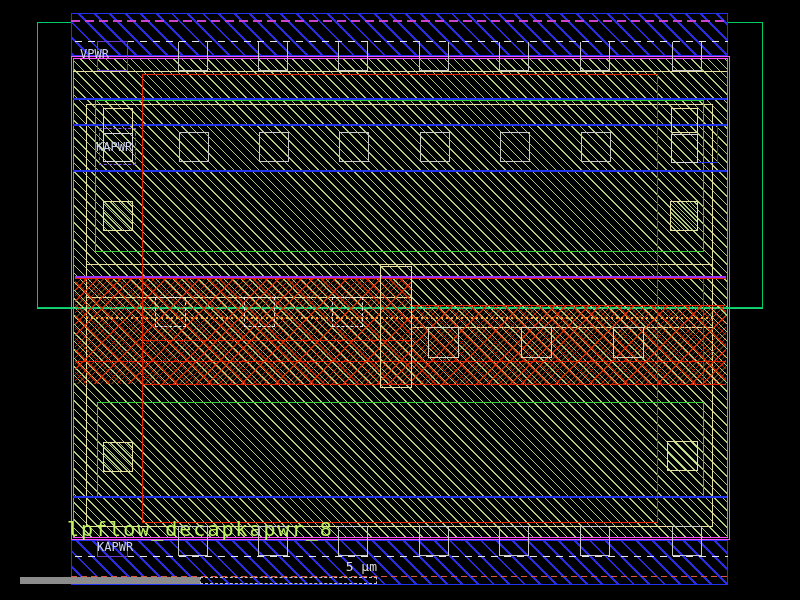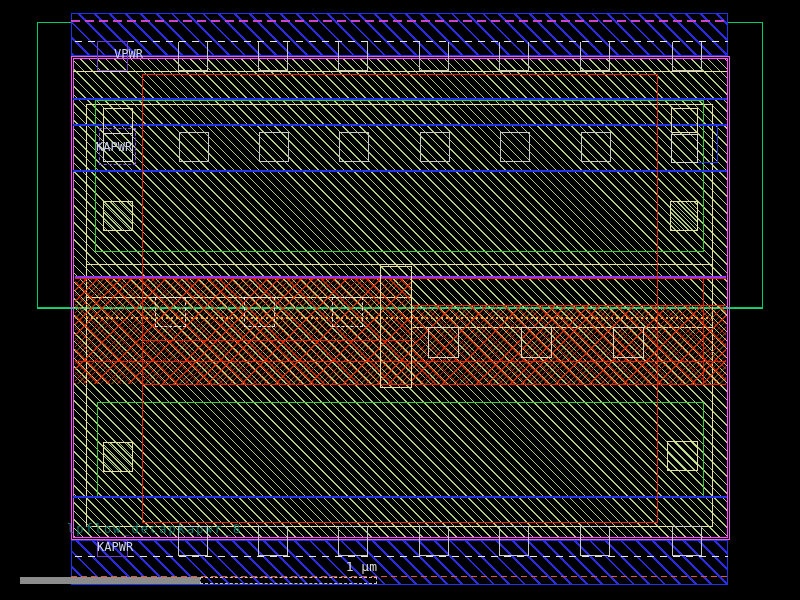--- a/index.html
+++ b/index.html
@@ -33,21 +33,21 @@
   .contact-gray{border:1px solid #c8c8c8;}
   .contact-solid{border:1px solid #c8c8c8;border-top:none;}
   .contact-dashed{border:1px dashed #e8e8e8;}
   .contact-cream{border:1px solid #d8d8c0;}
   .khakisq{border:1px solid #e6dfa0;}
   .whitesq{border:1px solid #d8d8d8;}
   .purpbox{border:1px solid #6a3ccc;}
   .purpdash{border:1px dashed #8855ee;}
   
   .lbl{color:#ccd2f0;font-size:12px;line-height:12px;white-space:pre;}
-  .cellname{color:#0f766e;font-size:12px;line-height:16px;letter-spacing:2px;white-space:pre;}
+  .cellname{color:#bef264;font-size:20px;line-height:16px;letter-spacing:2px;white-space:pre;}
   .scaletxt{color:#d9d9d9;font-size:13px;line-height:13px;text-align:right;white-space:pre;}
   .graybar{background:#8c8c8c;}
   .dashbar{border:1px dashed #c8c8c8;}
 </style>
 </head>
 <body>
 
 <div id="canvas">
 
   <div class="abs nwell" style="left:37px;top:22px;width:726px;height:286px;"></div>
@@ -102,31 +102,31 @@
 
   <div class="abs khakisq" style="left:103px;top:108px;width:30px;height:26px;"></div>
   <div class="abs whitesq" style="left:103px;top:133px;width:30px;height:29px;"></div>
   <div class="abs purpdash" style="left:99px;top:128px;width:37px;height:37px;"></div>
   <div class="abs lbl" style="left:96px;top:141px;text-align:right;">KAPWR</div>
 
   <div class="abs khakisq" style="left:671px;top:108px;width:27px;height:25px;"></div>
   <div class="abs whitesq" style="left:671px;top:134px;width:27px;height:29px;"></div>
 
   <div class="abs purpbox" style="left:97px;top:41px;width:31px;height:30px;"></div>
-  <div class="abs lbl" style="left:114px;top:48px;">VPWR</div>
+  <div class="abs lbl" style="left:80px;top:48px;">VPWR</div>
 
   <div class="abs purpbox" style="left:97px;top:540px;width:31px;height:17px;"></div>
   <div class="abs lbl" style="left:97px;top:541px;">KAPWR</div>
 
   <div class="abs cellname" style="left:67px;top:521px;">lpflow_decapkapwr_8</div>
 
   <div class="abs rdash" style="left:71px;top:576px;width:657px;"></div>
   <div class="abs graybar" style="left:20px;top:577px;width:180px;height:7px;"></div>
   <div class="abs dashbar" style="left:200px;top:577px;width:177px;height:7px;"></div>
-  <div class="abs scaletxt" style="left:280px;top:560px;width:97px;">1 µm</div>
+  <div class="abs scaletxt" style="left:280px;top:560px;width:97px;">5 µm</div>
 
   <div id="repeats-host">
       <div class="abs contact-solid" style="left: 178px; top: 42px; width: 30px; height: 29px;"></div>
       <div class="abs contact-solid" style="left: 258px; top: 42px; width: 30px; height: 29px;"></div>
       <div class="abs contact-solid" style="left: 338px; top: 42px; width: 30px; height: 29px;"></div>
       <div class="abs contact-solid" style="left: 419px; top: 42px; width: 30px; height: 29px;"></div>
       <div class="abs contact-solid" style="left: 499px; top: 42px; width: 30px; height: 29px;"></div>
       <div class="abs contact-solid" style="left: 580px; top: 42px; width: 30px; height: 29px;"></div>
       <div class="abs contact-solid" style="left: 672px; top: 42px; width: 30px; height: 29px;"></div>
       <div class="abs contact-gray" style="left: 178px; top: 526px; width: 30px; height: 30px;"></div>

